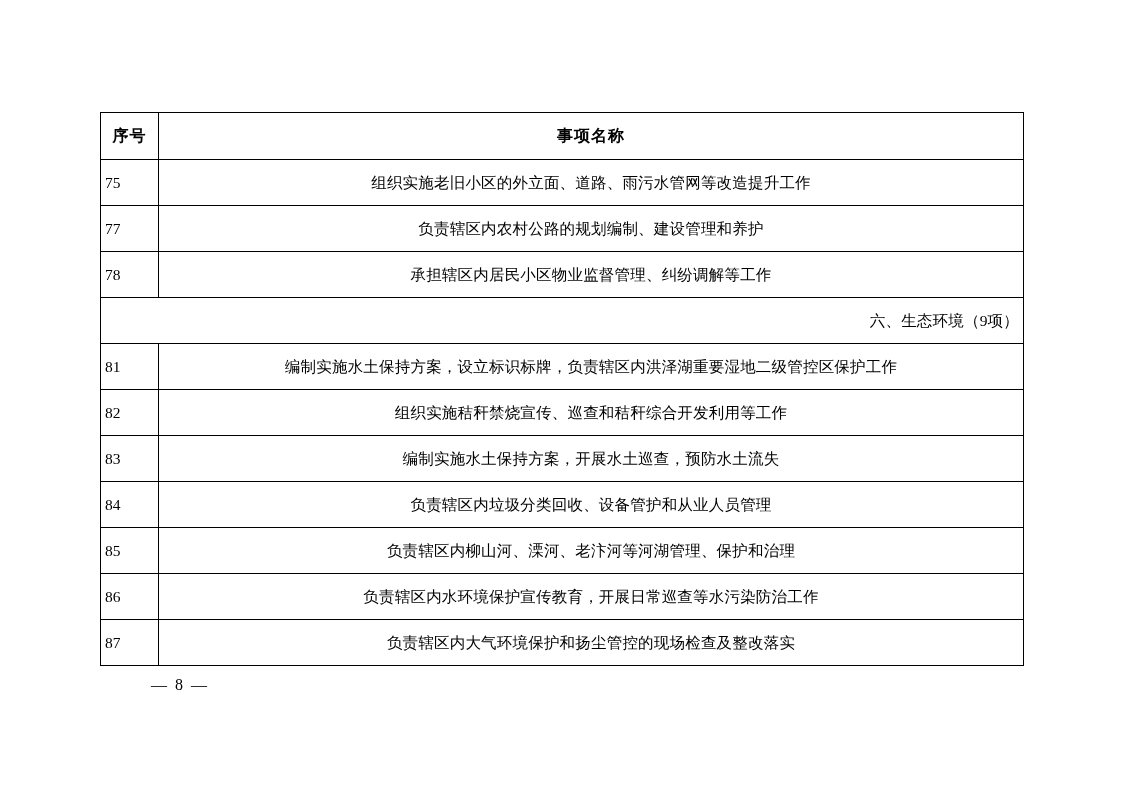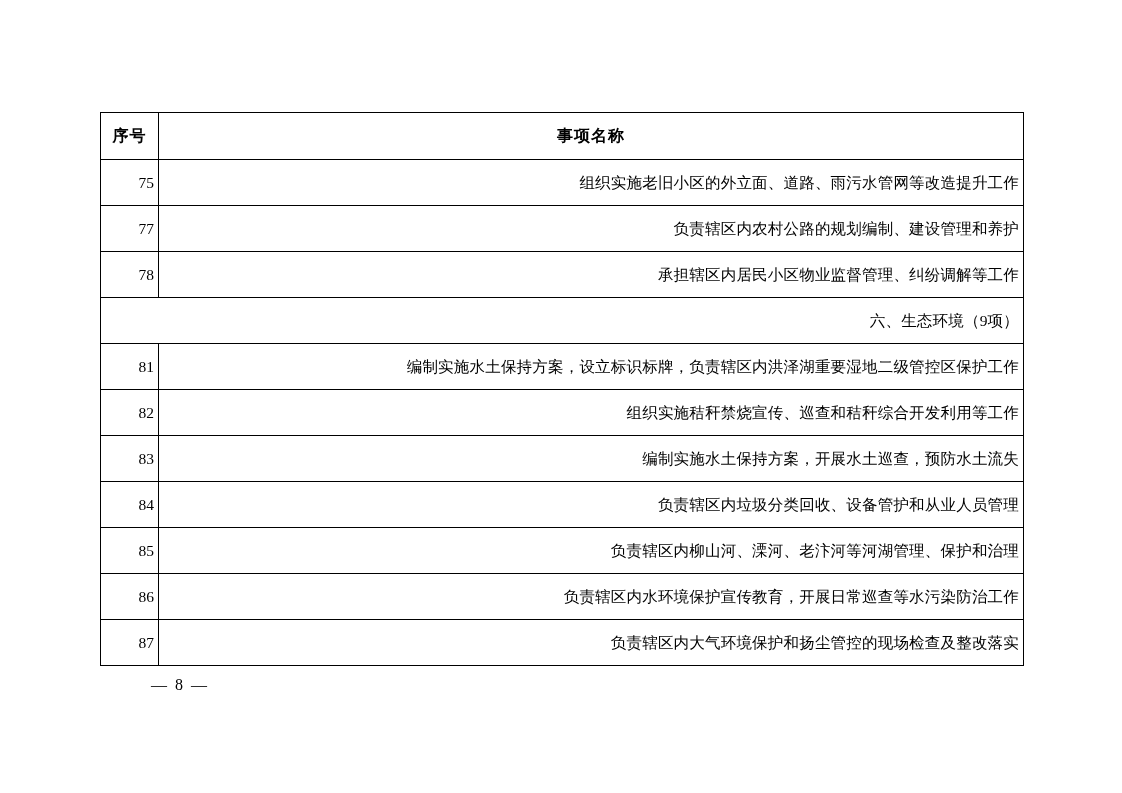--- a/index.html
+++ b/index.html
@@ -40,27 +40,27 @@
 
   .hdr-cell {
     text-align: center;
     font-weight: bold;
     font-size: 16px;
     height: 38px;
     line-height: 38px;
     letter-spacing: 1px;
   }
   .no-cell {
-    text-align: right;
+    text-align: left;
     font-size: 15.5px;
     height: 37px;
     line-height: 37px;
   }
   .name-cell {
-    text-align: right;
+    text-align: center;
     font-size: 15.5px;
     height: 37px;
     line-height: 37px;
     padding-left: 7px;
     white-space: nowrap;
     letter-spacing: 0.2px;
   }
   .section-cell {
     text-align: right;
     font-size: 15.5px;

